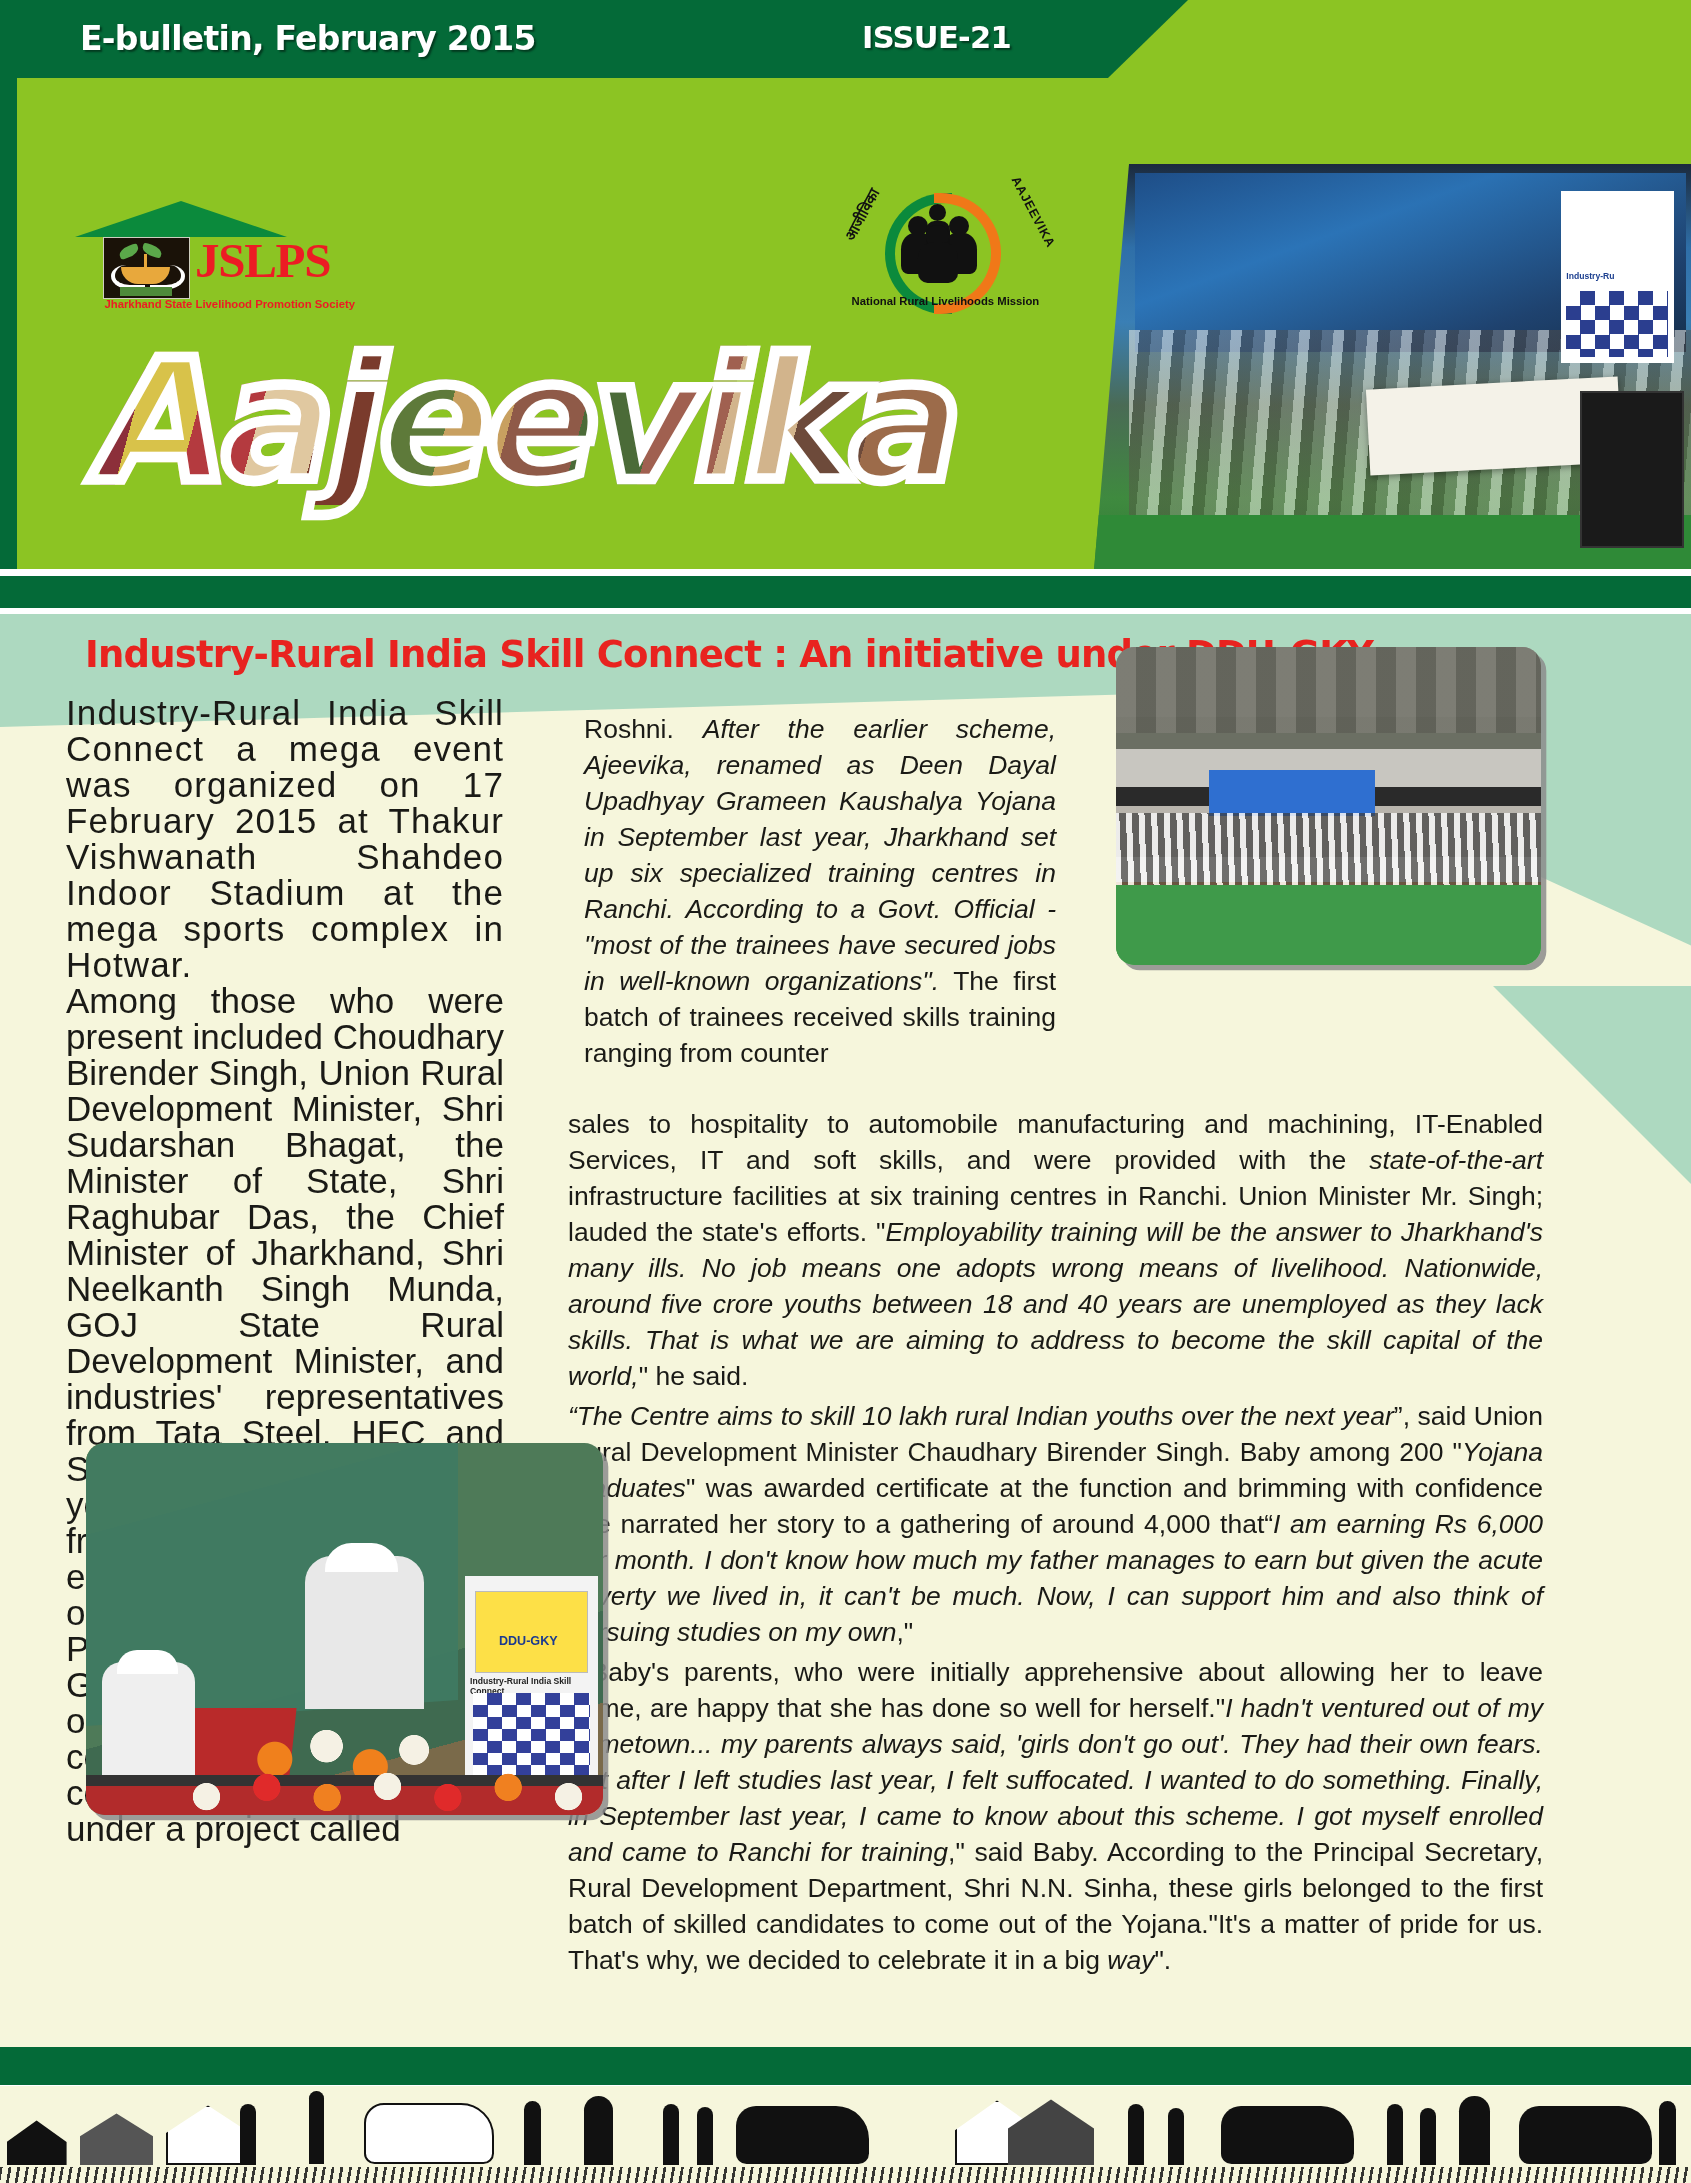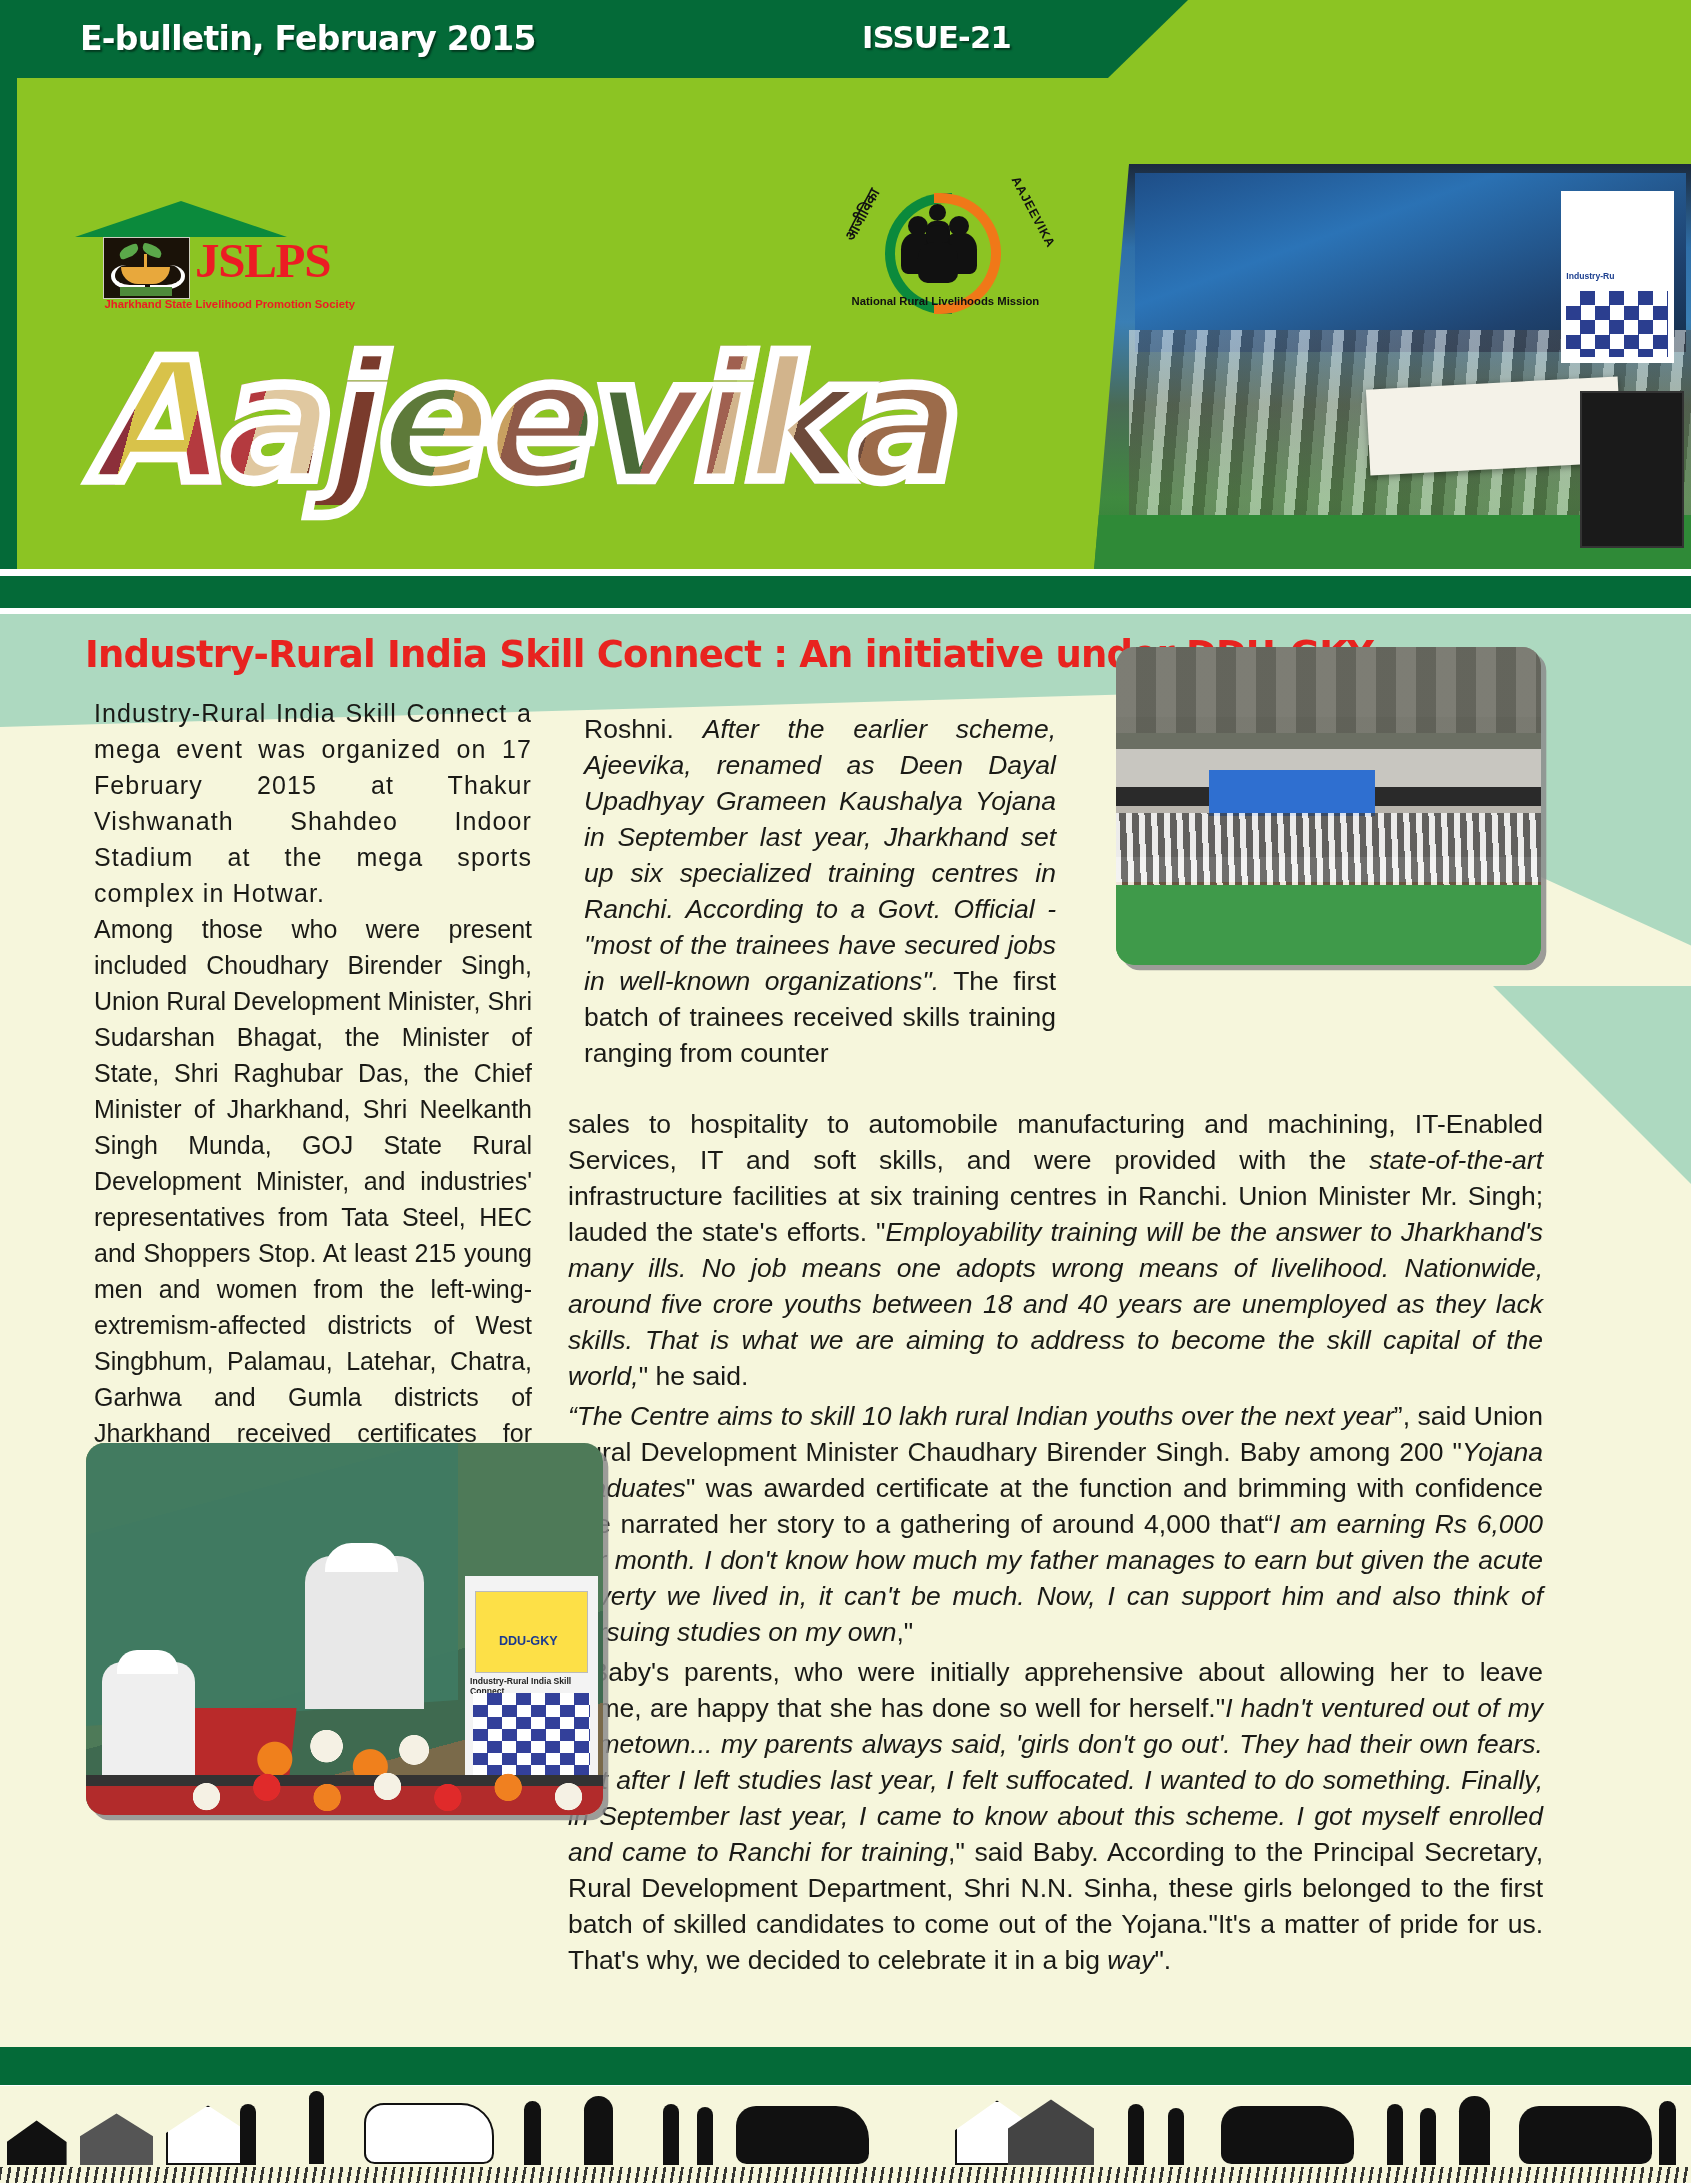--- a/index.html
+++ b/index.html
@@ -87,21 +87,21 @@
 
   
   .bodyarea{position:absolute;left:0;top:614px;width:1692px;height:1433px;background:#F6F6DC;overflow:hidden;}
   .teal-band{position:absolute;left:0;top:0;width:1692px;height:425px;background:#ADD9C0;
      clip-path:polygon(0 0, 1692px 0, 1692px 332px, 1141px 80px, 0 113px);}
 
   .headline{position:absolute;left:85px;top:18.6px;font-size:37px;font-weight:bold;color:#E8231F;
      font-family:"DejaVu Sans",sans-serif;letter-spacing:-0.8px;white-space:nowrap;}
 
   
-  .colL{position:absolute;left:94px;top:81px;width:438px;font-size:25px;line-height:36px;color:#1a1a16;
+  .colL{position:absolute;left:66px;top:81px;width:438px;font-size:35px;line-height:36px;color:#1a1a16;
      text-align:justify;text-justify:inter-word;font-family:"Liberation Sans",sans-serif;}
   .colL p{margin:0;}
   .colL .sp{letter-spacing:1.1px;}
   .colR{position:absolute;left:568px;top:81px;width:504px;font-size:26.5px;line-height:36px;color:#1a1a16;
      text-align:justify;font-family:"Liberation Sans",sans-serif;}
   .colR p{margin:16px;}
   .full{position:absolute;left:568px;top:492px;width:975px;font-size:26.5px;line-height:36px;color:#1a1a16;
      text-align:justify;font-family:"Liberation Sans",sans-serif;}
   .full p{margin:0 0 4px 0;}
   .ind{text-indent:22.6px;}

